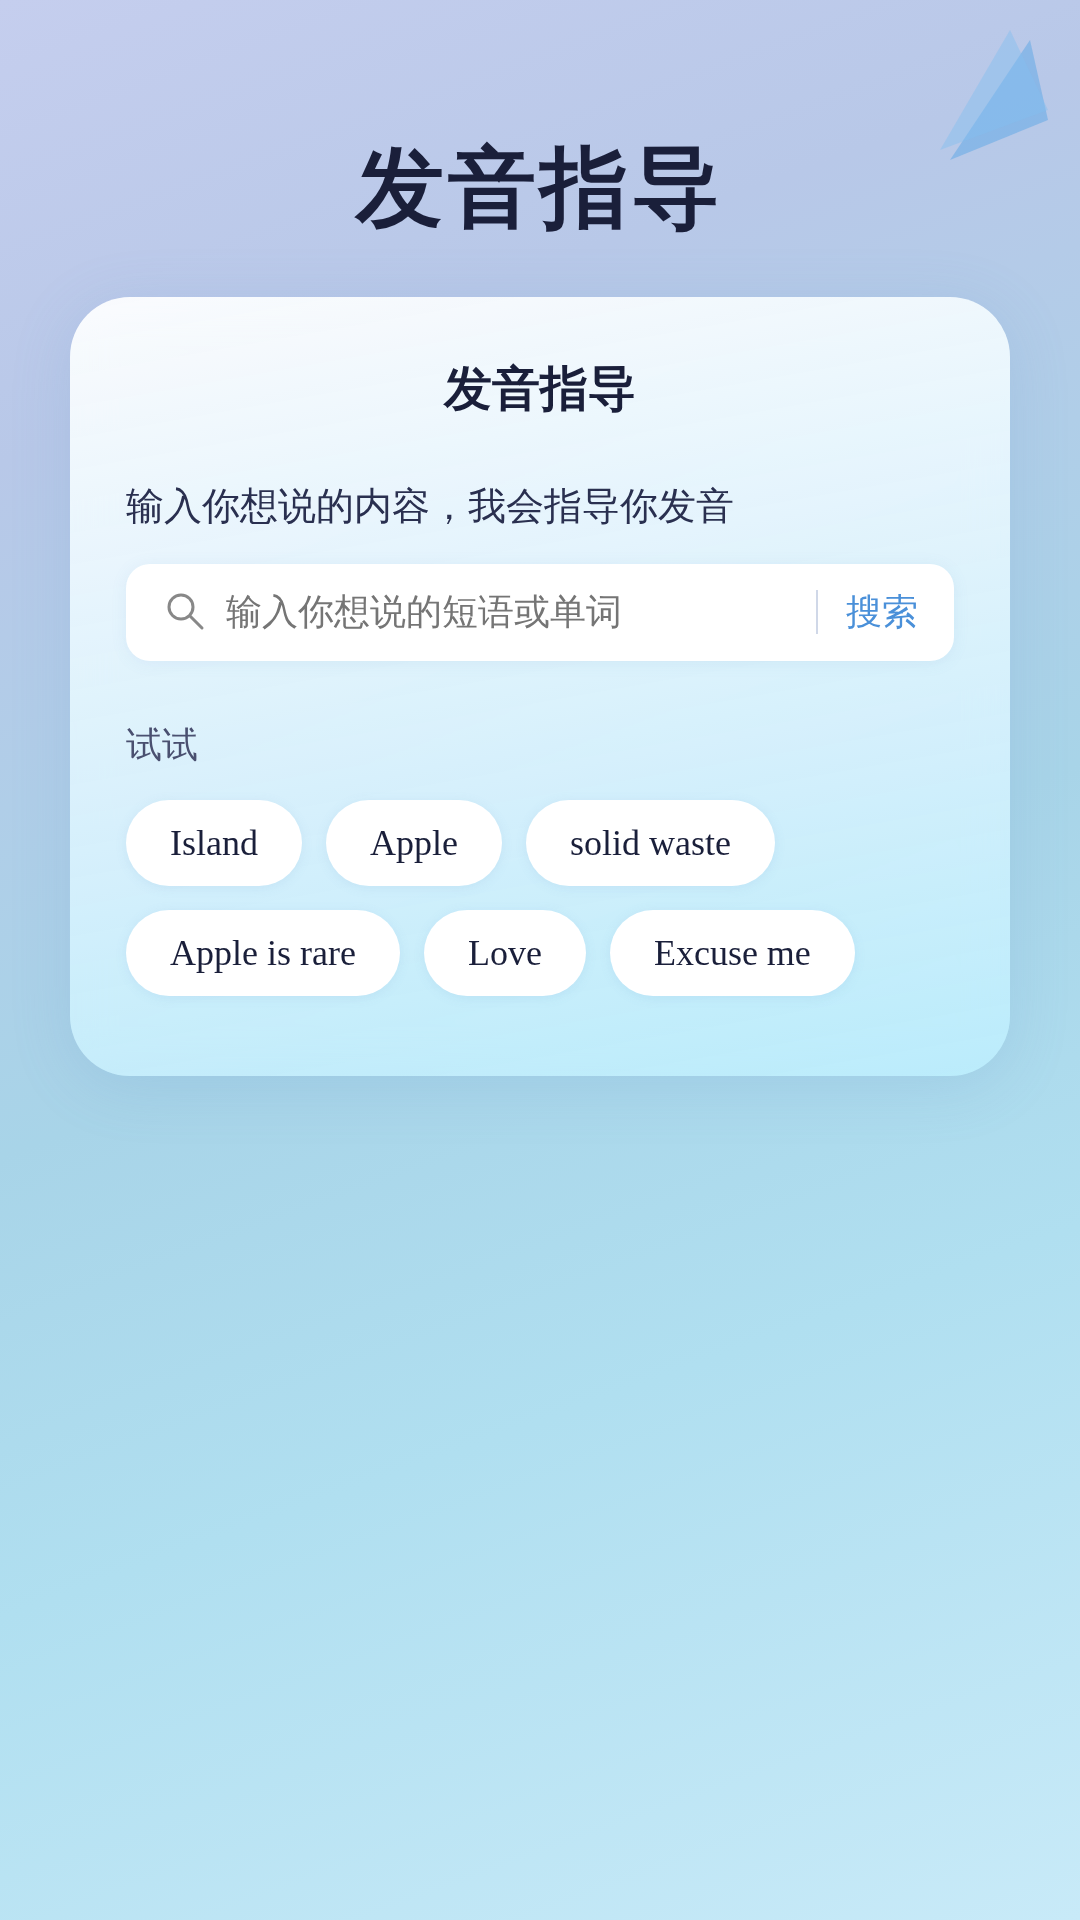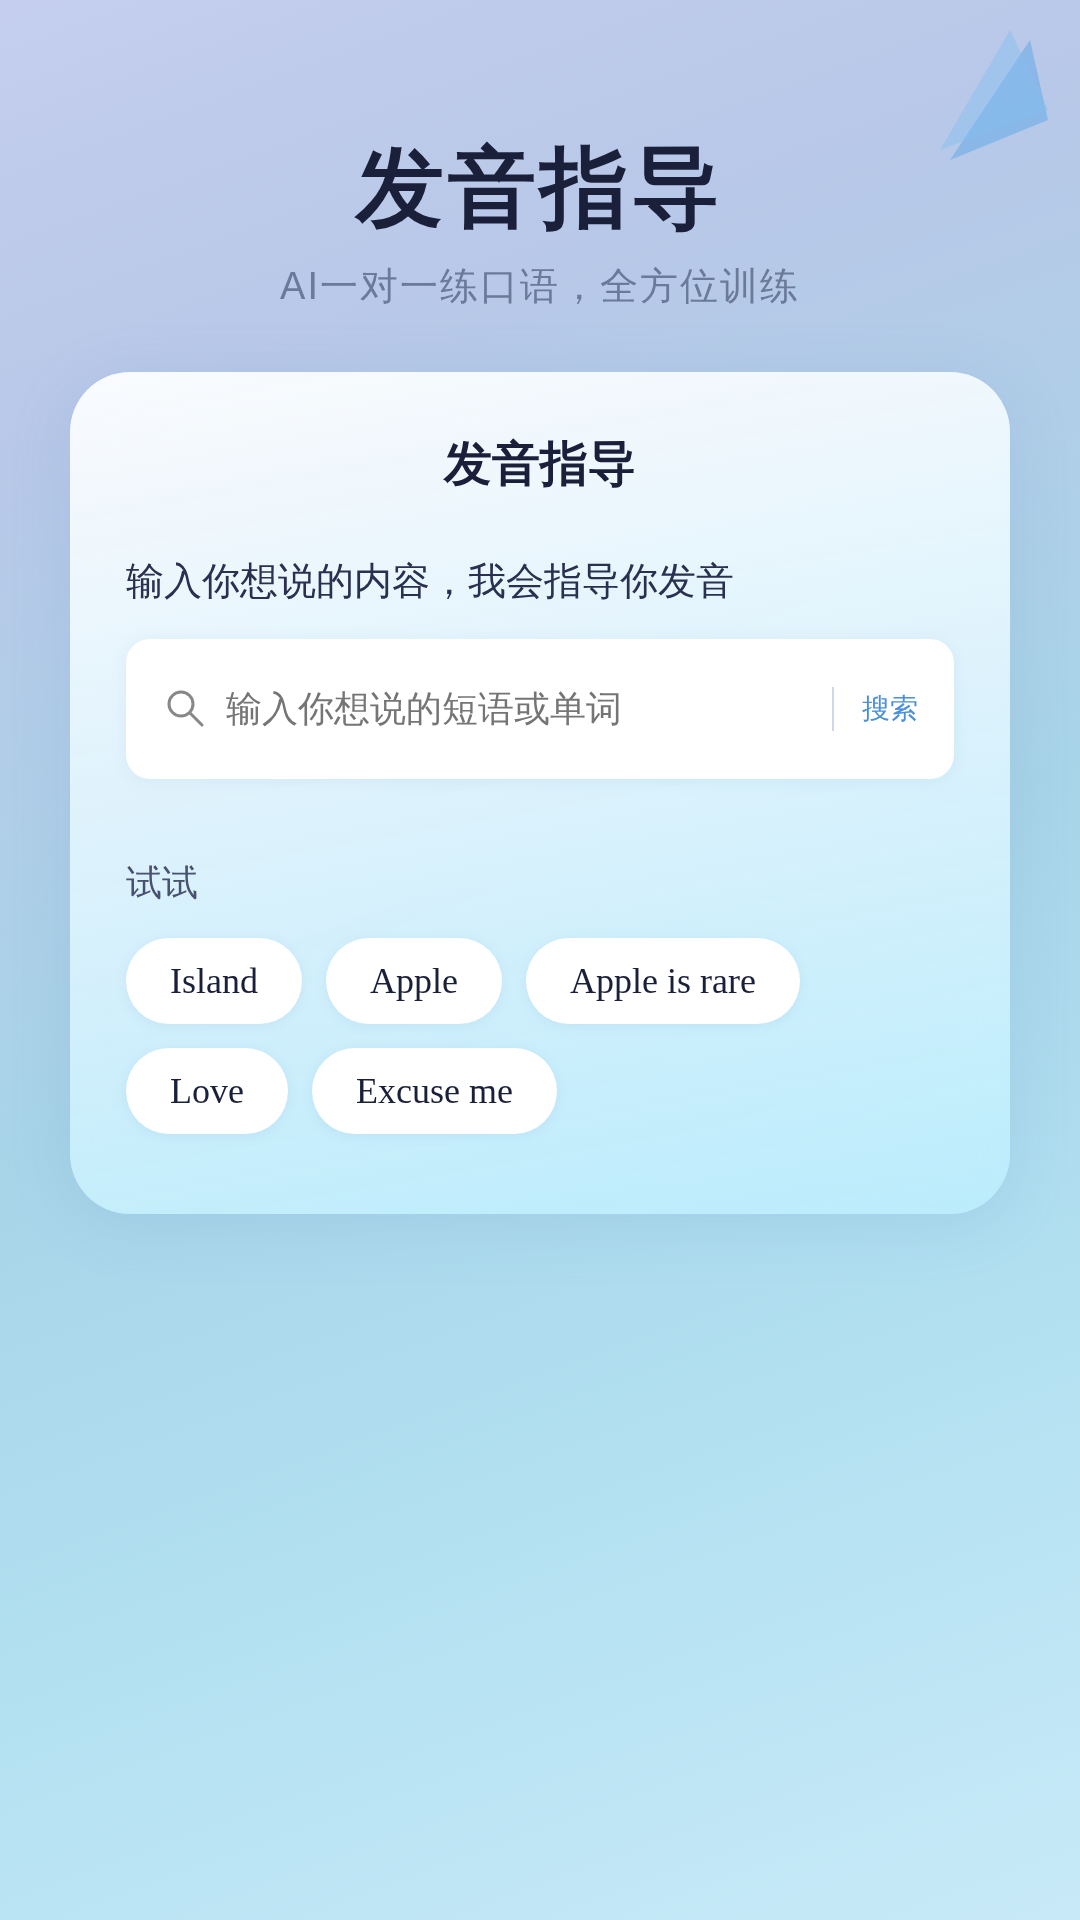--- a/index.html
+++ b/index.html
@@ -71,22 +71,22 @@
       margin-bottom: 32px;
       font-weight: 400;
     }
 
     
     .search-bar {
       display: flex;
       align-items: center;
       background: #fff;
       border-radius: 24px;
-      padding: 46px 36px;
-      margin-bottom: 80px;
+      padding: 24px 36px;
+      margin-bottom: 60px;
       box-shadow: 0 2px 16px rgba(100,150,200,0.1);
     }
 
     .search-icon-wrap {
       margin-right: 20px;
       flex-shrink: 0;
     }
 
     .search-input {
       flex: 1;
@@ -100,21 +100,21 @@
 
     .search-divider {
       width: 2px;
       height: 44px;
       background: #d0d8e8;
       margin: 0 28px;
       flex-shrink: 0;
     }
 
     .search-btn {
-      font-size: 28px;
+      font-size: 36px;
       color: #4a90d9;
       font-weight: 500;
       background: none;
       border: none;
       cursor: pointer;
       flex-shrink: 0;
     }
 
     
     .try-label {
@@ -147,21 +147,20 @@
 </head>
 <body>
 
 <svg class="deco-triangle" viewBox="0 0 160 160" xmlns="http://www.w3.org/2000/svg">
   <polygon points="140,20 158,100 60,140" fill="rgba(100,170,230,0.55)" rx="10"></polygon>
   <polygon points="120,10 158,90 50,130" fill="rgba(130,190,240,0.45)"></polygon>
 </svg>
 
 <div class="page-header">
   <h1 class="page-title">发音指导</h1>
-  <p class="page-subtitle">AI一对一练口语，全方位训练</p>
 </div>
 
 <div class="main-card">
   <h2 class="card-title">发音指导</h2>
 
   <p class="instruction-text">输入你想说的内容，我会指导你发音</p>
 
   <div class="search-bar">
     <div class="search-icon-wrap">
       <svg width="44" height="44" viewBox="0 0 44 44" fill="none" xmlns="http://www.w3.org/2000/svg">
@@ -173,17 +172,18 @@
     <div class="search-divider"></div>
     <button class="search-btn">搜索</button>
   </div>
 
   <p class="try-label">试试</p>
 
   <div class="tags-row">
 
   <button class="tag">Island</button>
       <button class="tag">Apple</button>
+      <button class="tag">solid waste</button>
       <button class="tag">Apple is rare</button>
       <button class="tag">Love</button>
       <button class="tag">Excuse me</button>
     </div>
 </div>
 
 </body></html>

